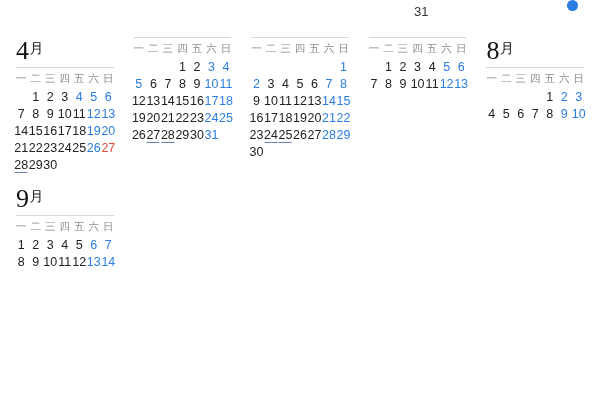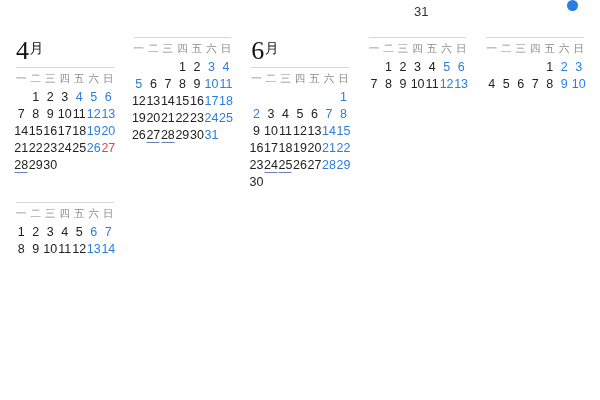--- a/index.html
+++ b/index.html
@@ -257,23 +257,20 @@
             <span class="day mark">28</span>
             <span class="day">29</span>
             <span class="day">30</span>
             <span class="day sat">31</span>
             <span class="day"></span>
           </div>
         </div>
     </div>
 
     <div class="month">
-      <div class="month-title">
-        <span>6</span><span class="suffix">月</span>
-      </div>
       <div class="rule"></div>
       <div class="weekdays">
         <span>一</span>
         <span>二</span>
         <span>三</span>
         <span>四</span>
         <span>五</span>
         <span>六</span>
         <span>日</span>
       </div>
@@ -371,20 +368,23 @@
             <span class="day"></span>
             <span class="day"></span>
             <span class="day"></span>
             <span class="day"></span>
             <span class="day"></span>
           </div>
         </div>
     </div>
 
     <div class="month clipped">
+      <div class="month-title">
+        <span>8</span><span class="suffix">月</span>
+      </div>
       <div class="rule"></div>
       <div class="weekdays">
         <span>一</span>
         <span>二</span>
         <span>三</span>
         <span>四</span>
         <span>五</span>
         <span>六</span>
         <span>日</span>
       </div>
@@ -413,20 +413,23 @@
             <span class="day"></span>
             <span class="day"></span>
             <span class="day"></span>
             <span class="day"></span>
             <span class="day"></span>
           </div>
         </div>
     </div>
 
     <div class="month clipped">
+      <div class="month-title">
+        <span>9</span><span class="suffix">月</span>
+      </div>
       <div class="rule"></div>
       <div class="weekdays">
         <span>一</span>
         <span>二</span>
         <span>三</span>
         <span>四</span>
         <span>五</span>
         <span>六</span>
         <span>日</span>
       </div>

